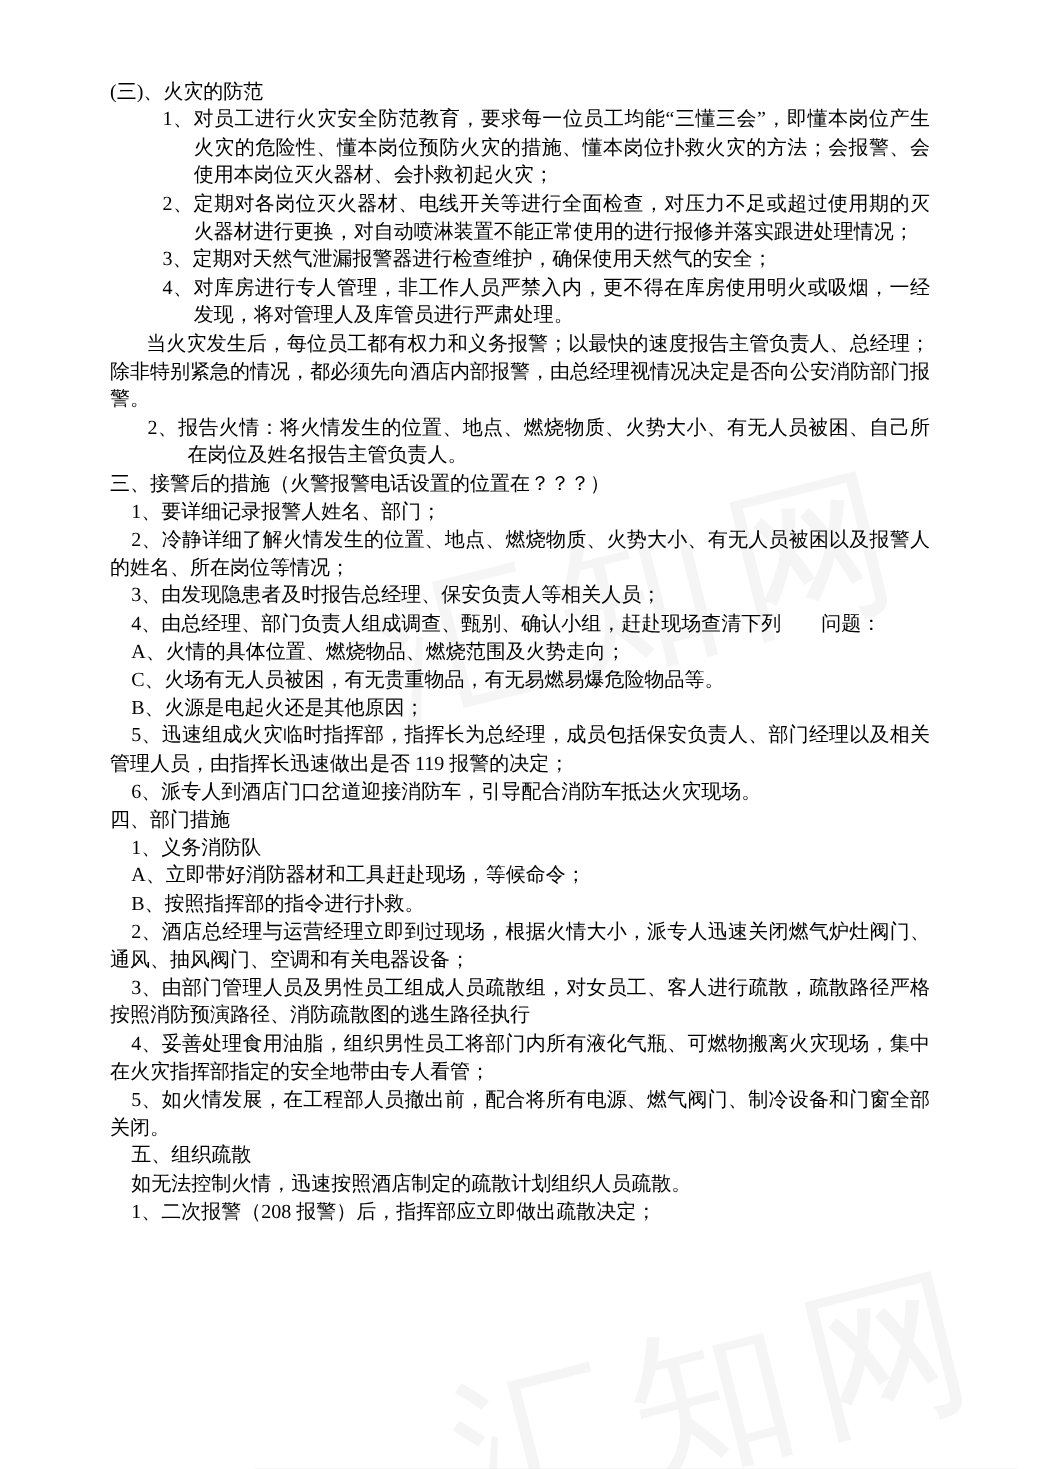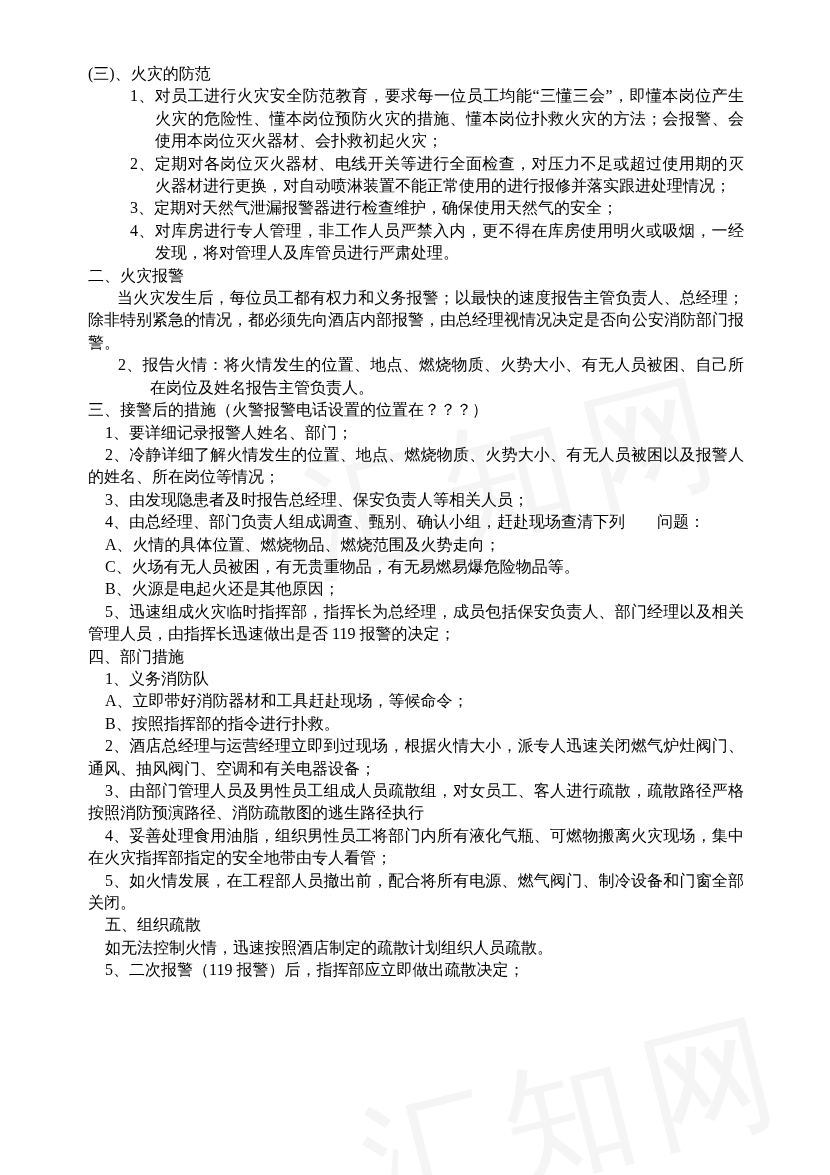--- a/index.html
+++ b/index.html
@@ -53,41 +53,41 @@
   <div class="watermark wm-mid">汇知网</div>
   <div class="watermark wm-bottom">汇知网</div>
 
   <div class="content">
     <p class="s-head">(三)、火灾的防范</p>
     <p class="s-item1">1、对员工进行火灾安全防范教育，要求每一位员工均能“三懂三会”，即懂本岗位产生火灾的危险性、懂本岗位预防火灾的措施、懂本岗位扑救火灾的方法；会报警、会使用本岗位灭火器材、会扑救初起火灾；</p>
     <p class="s-item1">2、定期对各岗位灭火器材、电线开关等进行全面检查，对压力不足或超过使用期的灭火器材进行更换，对自动喷淋装置不能正常使用的进行报修并落实跟进处理情况；</p>
     <p class="s-item1">3、定期对天然气泄漏报警器进行检查维护，确保使用天然气的安全；</p>
     <p class="s-item1">4、对库房进行专人管理，非工作人员严禁入内，更不得在库房使用明火或吸烟，一经发现，将对管理人及库管员进行严肃处理。</p>
 
-    <p class="s-head">二、火灾报警</p>
     <p class="s-para">当火灾发生后，每位员工都有权力和义务报警；以最快的速度报告主管负责人、总经理；除非特别紧急的情况，都必须先向酒店内部报警，由总经理视情况决定是否向公安消防部门报警。</p>
     <p class="s-item2">2、报告火情：将火情发生的位置、地点、燃烧物质、火势大小、有无人员被困、自己所在岗位及姓名报告主管负责人。</p>
 
     <p class="s-head">三、接警后的措施（火警报警电话设置的位置在？？？）</p>
     <p class="s-item3">1、要详细记录报警人姓名、部门；</p>
     <p class="s-item3">2、冷静详细了解火情发生的位置、地点、燃烧物质、火势大小、有无人员被困以及报警人的姓名、所在岗位等情况；</p>
     <p class="s-item3">3、由发现隐患者及时报告总经理、保安负责人等相关人员；</p>
     <p class="s-item3">4、由总经理、部门负责人组成调查、甄别、确认小组，赶赴现场查清下列　　问题：</p>
     <p class="s-item3">A、火情的具体位置、燃烧物品、燃烧范围及火势走向；</p>
     <p class="s-item3">C、火场有无人员被困，有无贵重物品，有无易燃易爆危险物品等。</p>
     <p class="s-item3">B、火源是电起火还是其他原因；</p>
     <p class="s-item3">5、迅速组成火灾临时指挥部，指挥长为总经理，成员包括保安负责人、部门经理以及相关管理人员，由指挥长迅速做出是否 119 报警的决定；</p>
+    <p class="s-item3">6、派专人到酒店门口岔道迎接消防车，引导配合消防车抵达火灾现场。</p>
 
     <p class="s-head">四、部门措施</p>
     <p class="s-item3">1、义务消防队</p>
     <p class="s-item3">A、立即带好消防器材和工具赶赴现场，等候命令；</p>
     <p class="s-item3">B、按照指挥部的指令进行扑救。</p>
     <p class="s-item3">2、酒店总经理与运营经理立即到过现场，根据火情大小，派专人迅速关闭燃气炉灶阀门、通风、抽风阀门、空调和有关电器设备；</p>
     <p class="s-item3">3、由部门管理人员及男性员工组成人员疏散组，对女员工、客人进行疏散，疏散路径严格按照消防预演路径、消防疏散图的逃生路径执行</p>
     <p class="s-item3">4、妥善处理食用油脂，组织男性员工将部门内所有液化气瓶、可燃物搬离火灾现场，集中在火灾指挥部指定的安全地带由专人看管；</p>
     <p class="s-item3">5、如火情发展，在工程部人员撤出前，配合将所有电源、燃气阀门、制冷设备和门窗全部关闭。</p>
 
     <p class="s-item3">五、组织疏散</p>
     <p class="s-item3">如无法控制火情，迅速按照酒店制定的疏散计划组织人员疏散。</p>
-    <p class="s-item3">5、二次报警（119 报警）后，指挥部应立即做出疏散决定；</p>
+    <p class="s-item3">1、二次报警（208 报警）后，指挥部应立即做出疏散决定；</p>
   </div>
 
 </div>
 
 </body></html>

